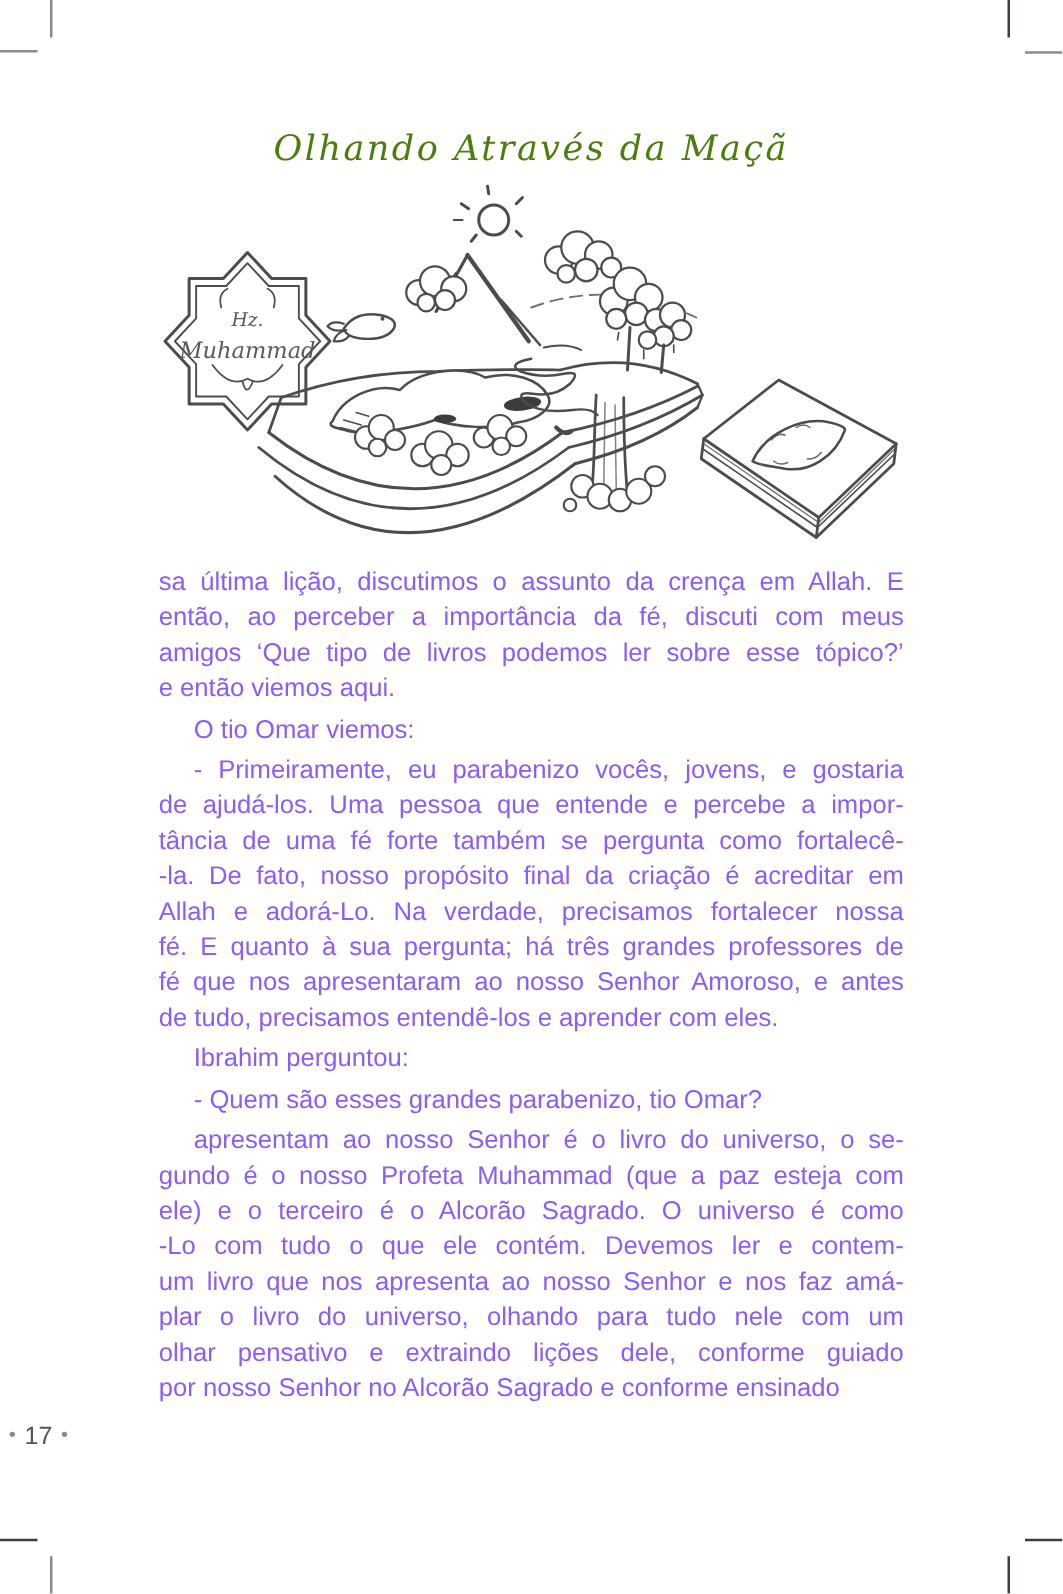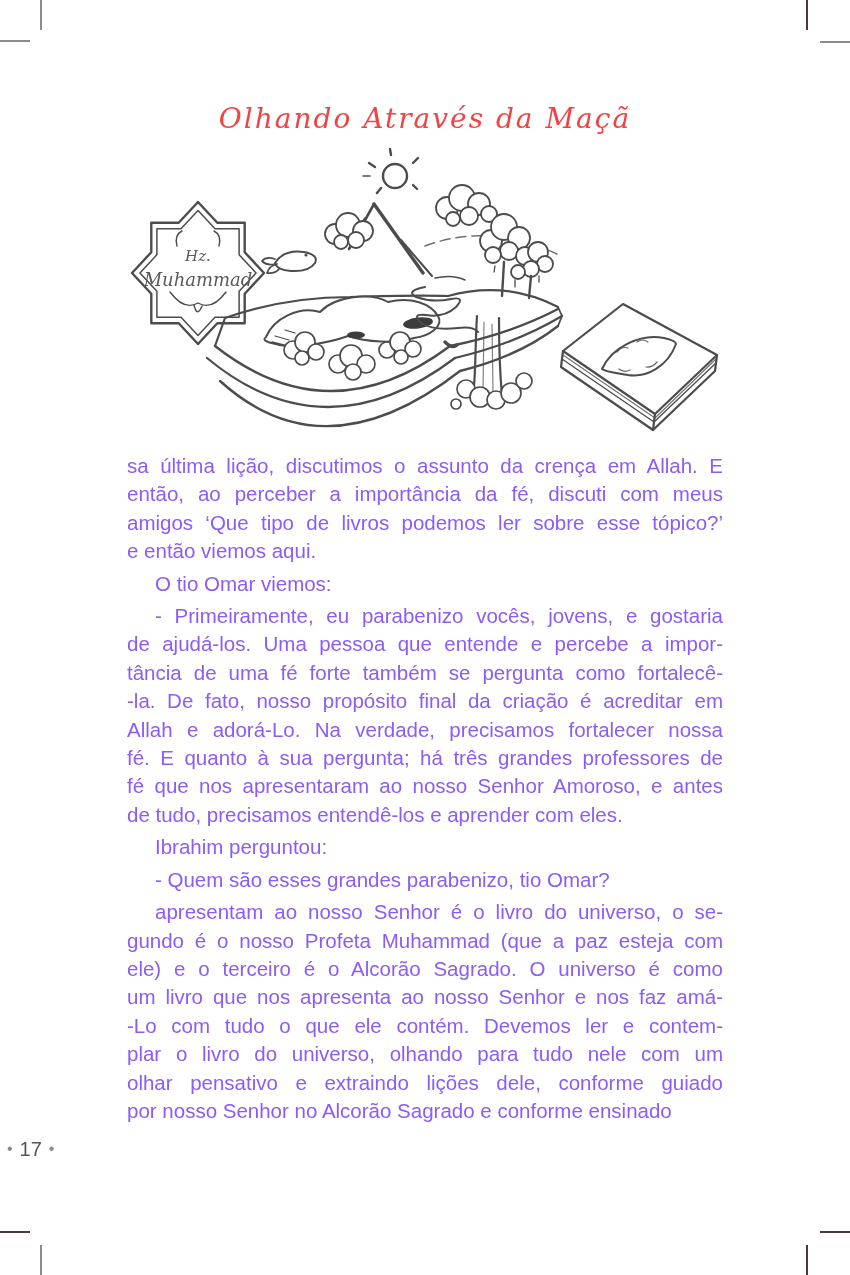--- a/index.html
+++ b/index.html
@@ -10,21 +10,21 @@
   
   .crop{position:absolute;background:#6e6568;}
   .crop.v{width:2px;height:30px;}
   .crop.h{width:30px;height:2px;}
   .crop.light{background:#8f8a8c;}
   .crop.dark{background:#473a3e;}
 
   .title{
     position:absolute;left:0;top:102px;width:100%;text-align:center;
     font-family:"DejaVu Serif","Liberation Serif",serif;font-style:italic;
-    font-size:28px;letter-spacing:2px;color:#ef4444;
+    font-size:28px;letter-spacing:2px;color:#4d7c0f;
   }
 
   .illus{position:absolute;left:125px;top:146px;width:600px;height:302px;}
   .illus svg{display:block;}
 
   .body-text{
     position:absolute;left:127px;top:452px;width:596px;
     font-size:20.5px;line-height:28.4px;color:#8b5cf6;
   }
   .para{margin-top:4px;}
@@ -220,22 +220,22 @@
       <div class="para indent">
         <div class="line">Ibrahim perguntou:</div>
       </div>
       <div class="para indent">
         <div class="line">- Quem são esses grandes parabenizo, tio Omar?</div>
       </div>
       <div class="para indent">
         <div class="line just">apresentam ao nosso Senhor é o livro do universo, o se-</div>
         <div class="line just">gundo é o nosso Profeta Muhammad (que a paz esteja com</div>
         <div class="line just">ele) e o terceiro é o Alcorão Sagrado. O universo é como</div>
+        <div class="line just">-Lo com tudo o que ele contém. Devemos ler e contem-</div>
         <div class="line just">um livro que nos apresenta ao nosso Senhor e nos faz amá-</div>
-        <div class="line just">-Lo com tudo o que ele contém. Devemos ler e contem-</div>
         <div class="line just">plar o livro do universo, olhando para tudo nele com um</div>
         <div class="line just">olhar pensativo e extraindo lições dele, conforme guiado</div>
         <div class="line">por nosso Senhor no Alcorão Sagrado e conforme ensinado</div>
       </div>
     </div>
 
   <div class="footer">
     <span class="bullet">•</span><span>17</span><span class="bullet">•</span>
   </div>
 

